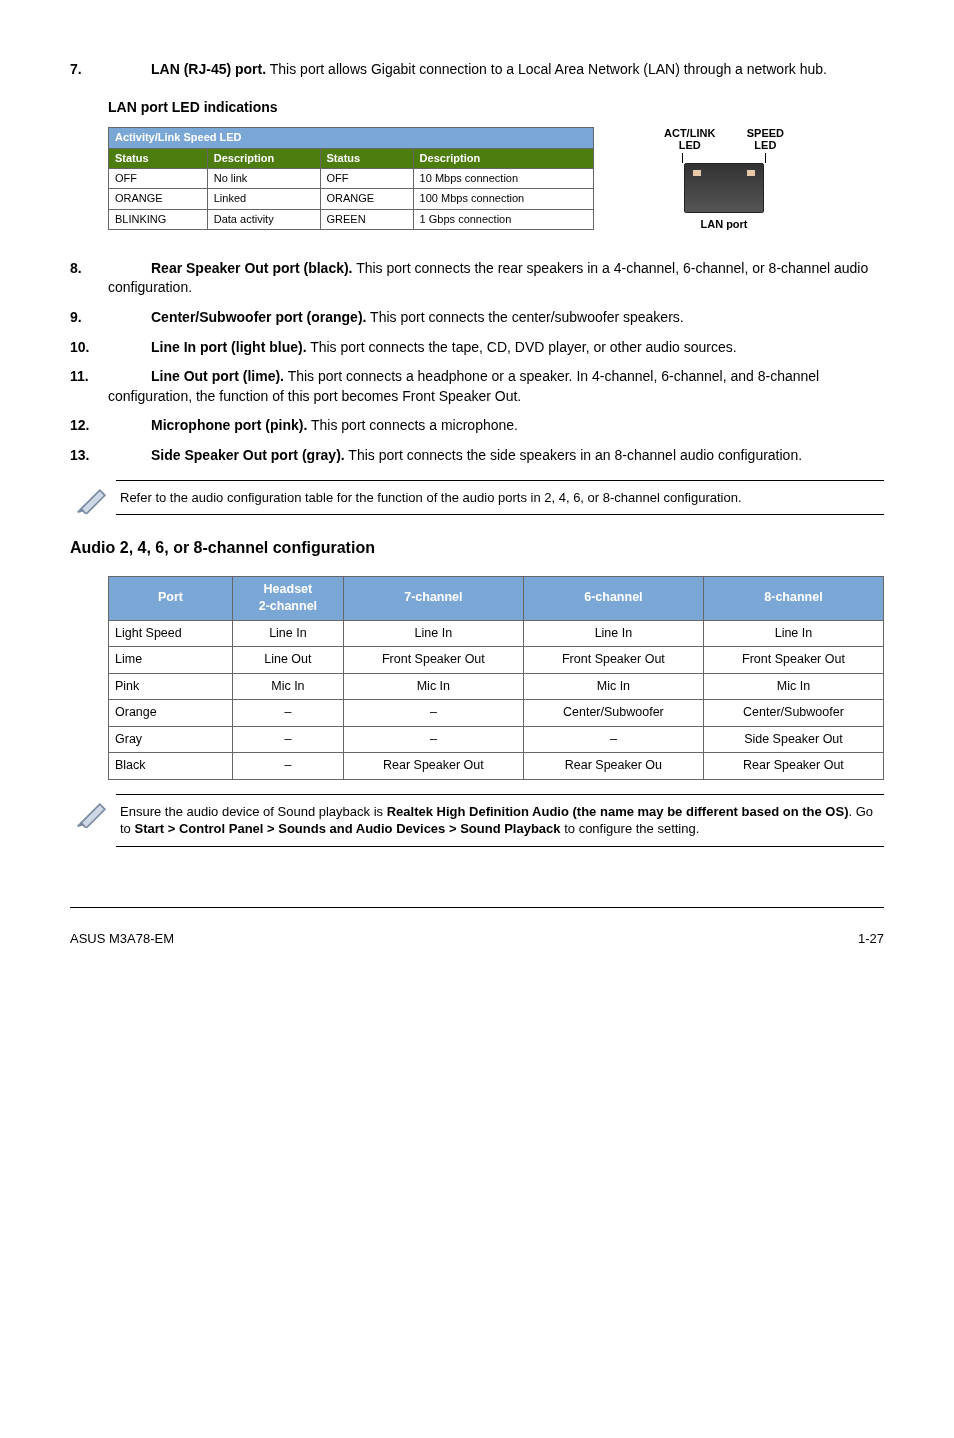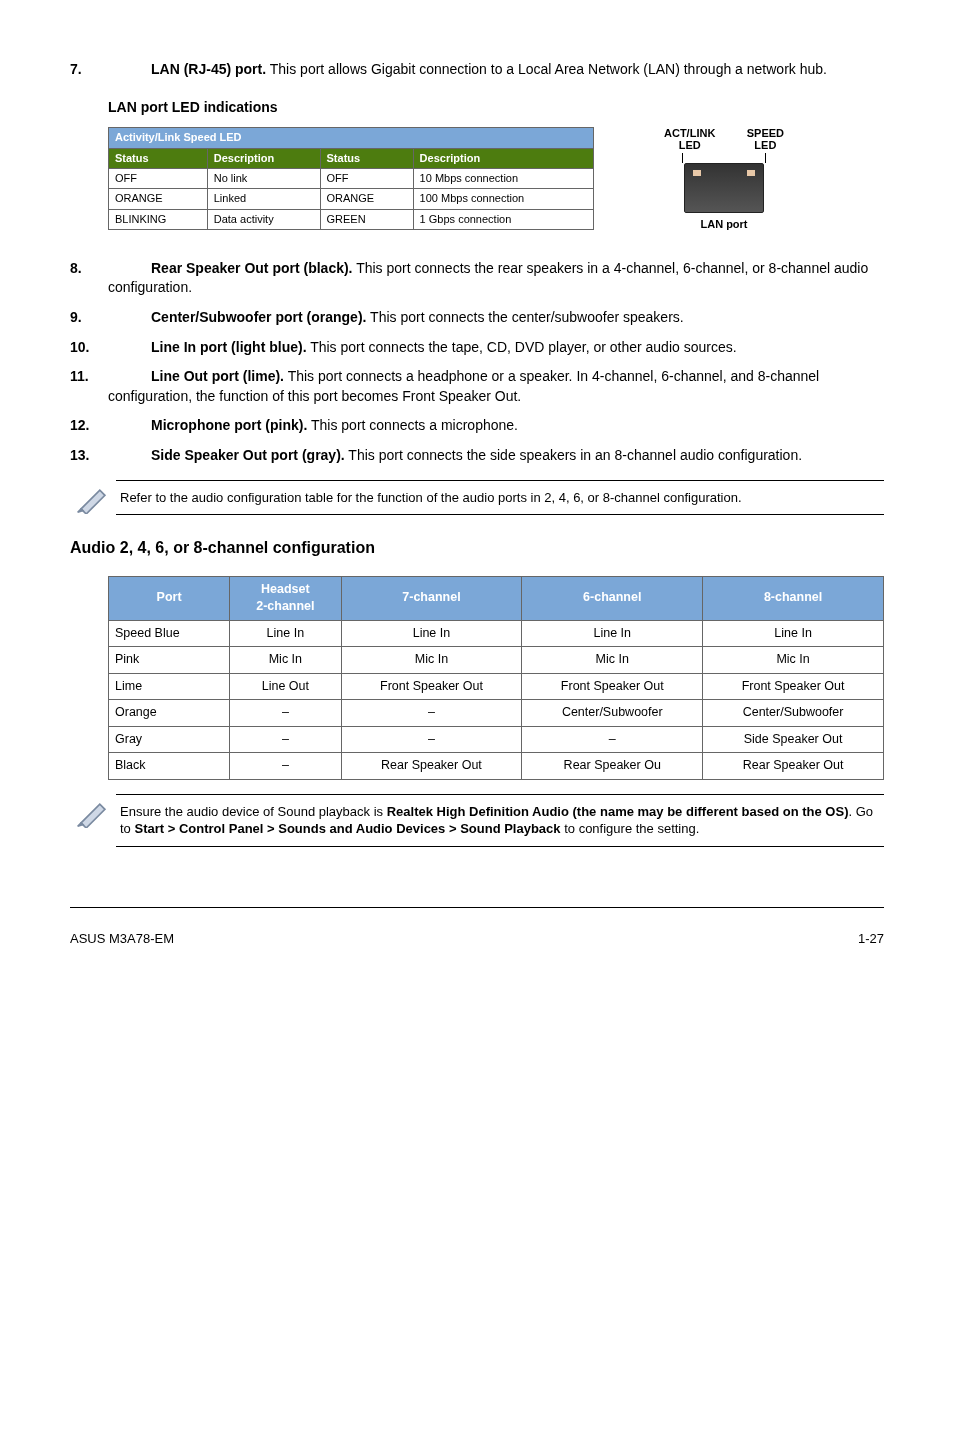--- a/index.html
+++ b/index.html
@@ -262,39 +262,39 @@
 <table class="audio-table">
   <tbody>
         <tr>
     <th>Port</th>
     <th><span>Headset</span><br><span>2-channel</span></th>
     <th>7-channel</th>
     <th>6-channel</th>
     <th>8-channel</th>
   </tr>
   <tr>
-          <td>Speed Blue</td>
+          <td>Light Speed</td>
           <td>Line In</td>
           <td>Line In</td>
           <td>Line In</td>
           <td>Line In</td>
+        </tr>
+  <tr>
+          <td>Lime</td>
+          <td>Line Out</td>
+          <td>Front Speaker Out</td>
+          <td>Front Speaker Out</td>
+          <td>Front Speaker Out</td>
         </tr>
   <tr>
           <td>Pink</td>
           <td>Mic In</td>
           <td>Mic In</td>
           <td>Mic In</td>
           <td>Mic In</td>
-        </tr>
-  <tr>
-          <td>Lime</td>
-          <td>Line Out</td>
-          <td>Front Speaker Out</td>
-          <td>Front Speaker Out</td>
-          <td>Front Speaker Out</td>
         </tr>
   <tr>
           <td>Orange</td>
           <td>–</td>
           <td>–</td>
           <td>Center/Subwoofer</td>
           <td>Center/Subwoofer</td>
         </tr>
   <tr>
           <td>Gray</td>

